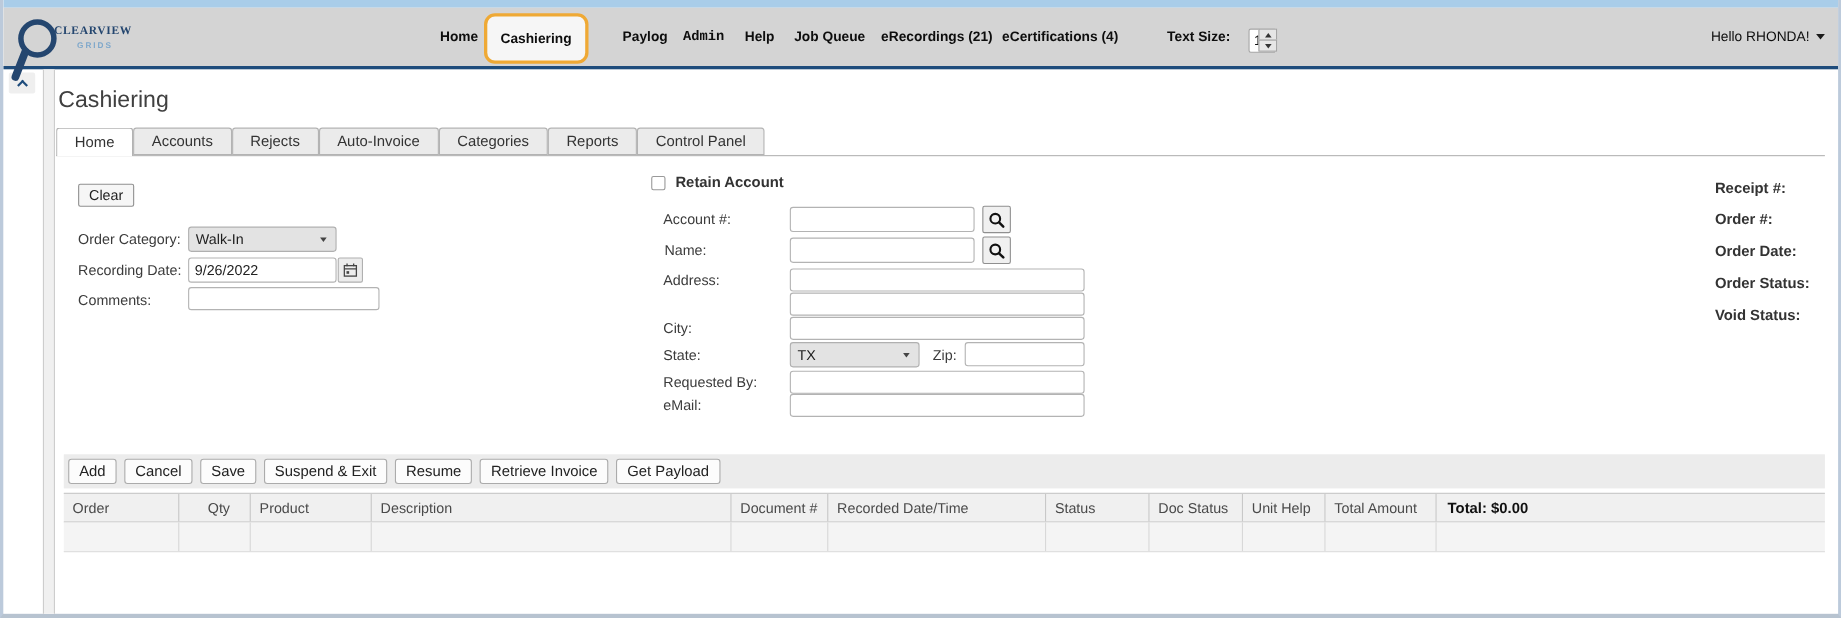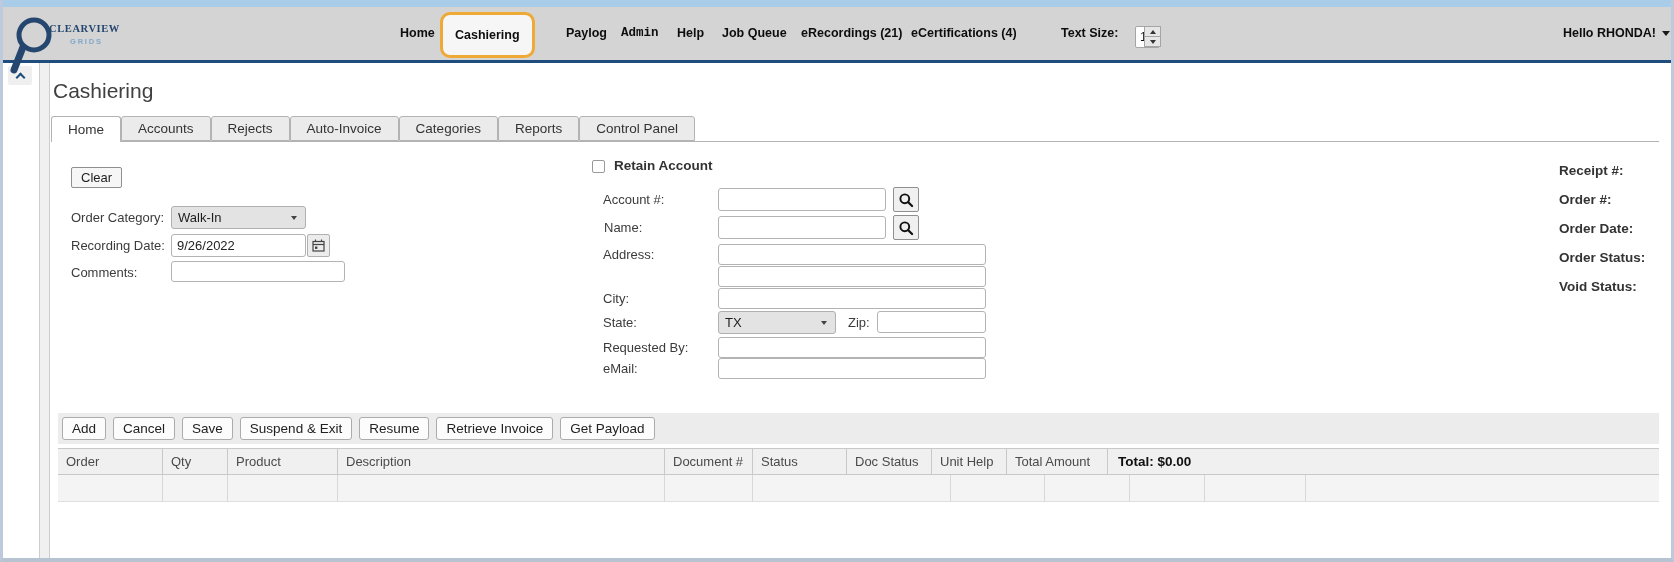--- a/index.html
+++ b/index.html
@@ -29,22 +29,22 @@
               font-weight:bold; color:#0d0d0d; z-index:5; cursor:pointer; white-space:nowrap; }
 
   .ts-input { position:absolute; left:1117px; top:26px; width:24px; height:22px; border:1px solid #a5a5a5;
               border-radius:2px 0 0 2px; text-align:center; font:12.5px "Liberation Sans",sans-serif; color:#111; background:#fff;margin-left:15px; }
   .spinner  { position:absolute; left:1141px; top:26px; width:17px; height:22px; }
   .spin-btn { width:17px; height:11px; background:#e6e6e6; border:1px solid #a5a5a5; display:flex;
               align-items:center; justify-content:center; cursor:pointer; padding:0; }
   .tri-up   { width:0; height:0; border-left:3.5px solid transparent; border-right:3.5px solid transparent; border-bottom:4.5px solid #333; }
   .tri-down { width:0; height:0; border-left:3.5px solid transparent; border-right:3.5px solid transparent; border-top:4.5px solid #333; }
 
-  .greeting { position:absolute; right:1px; top:7px; height:53px; line-height:53px;
-              font-size:12.5px; font-weight:bold; color:#0d0d0d; cursor:pointer; }
+  .greeting { position:absolute; right:12px; top:7px; height:53px; line-height:53px;
+              font-size:12.5px; font-weight:normal; color:#0d0d0d; cursor:pointer; }
   .caret-dn { display:inline-block; width:0; height:0; border-left:4px solid transparent;
               border-right:4px solid transparent; border-top:5px solid #1a1a1a; margin-left:6px; vertical-align:middle; }
 
   
   .gutter-btn { position:absolute; left:5px; top:66px; width:24px; height:19px; background:#efefef;
                 border:none; border-radius:2px; cursor:pointer; display:flex; align-items:center; justify-content:center; }
   .chev-up  { width:7px; height:7px; border-top:2.5px solid #1e4c7c; border-right:2.5px solid #1e4c7c;
               transform:rotate(-45deg); margin-top:3px; }
   .splitter { position:absolute; left:36px; top:63px; width:11px; height:496px; background:#f0f0f0;
               border-left:1px solid #cdcdcd; border-right:1px solid #cdcdcd; cursor:col-resize; }
@@ -223,24 +223,25 @@
     <button class="btn">Cancel</button>
     <button class="btn">Save</button>
     <button class="btn">Suspend &amp; Exit</button>
     <button class="btn">Resume</button>
     <button class="btn">Retrieve Invoice</button>
     <button class="btn">Get Payload</button>
   </div>
 
   <div class="grid-h">
     <div class="gh" style="width:105px;">Order</div>
-    <div class="gh" style="width:65px;">Qty</div>
+    <div class="gh" style="width:65px;text-align:center;">Qty</div>
     <div class="gh" style="width:110px;">Product</div>
     <div class="gh" style="width:327px;">Description</div>
     <div class="gh" style="width:88px;">Document #</div>
+    <div class="gh" style="width:198px;">Recorded Date/Time</div>
     <div class="gh" style="width:94px;">Status</div>
     <div class="gh" style="width:85px;">Doc Status</div>
     <div class="gh" style="width:75px;">Unit Help</div>
     <div class="gh" style="width:101px;">Total Amount</div>
     <div class="gh-total">Total: $0.00</div>
   </div>
 
   <div class="grid-r">
     <div class="gc" style="width:105px;"></div>
     <div class="gc" style="width:65px;"></div>

